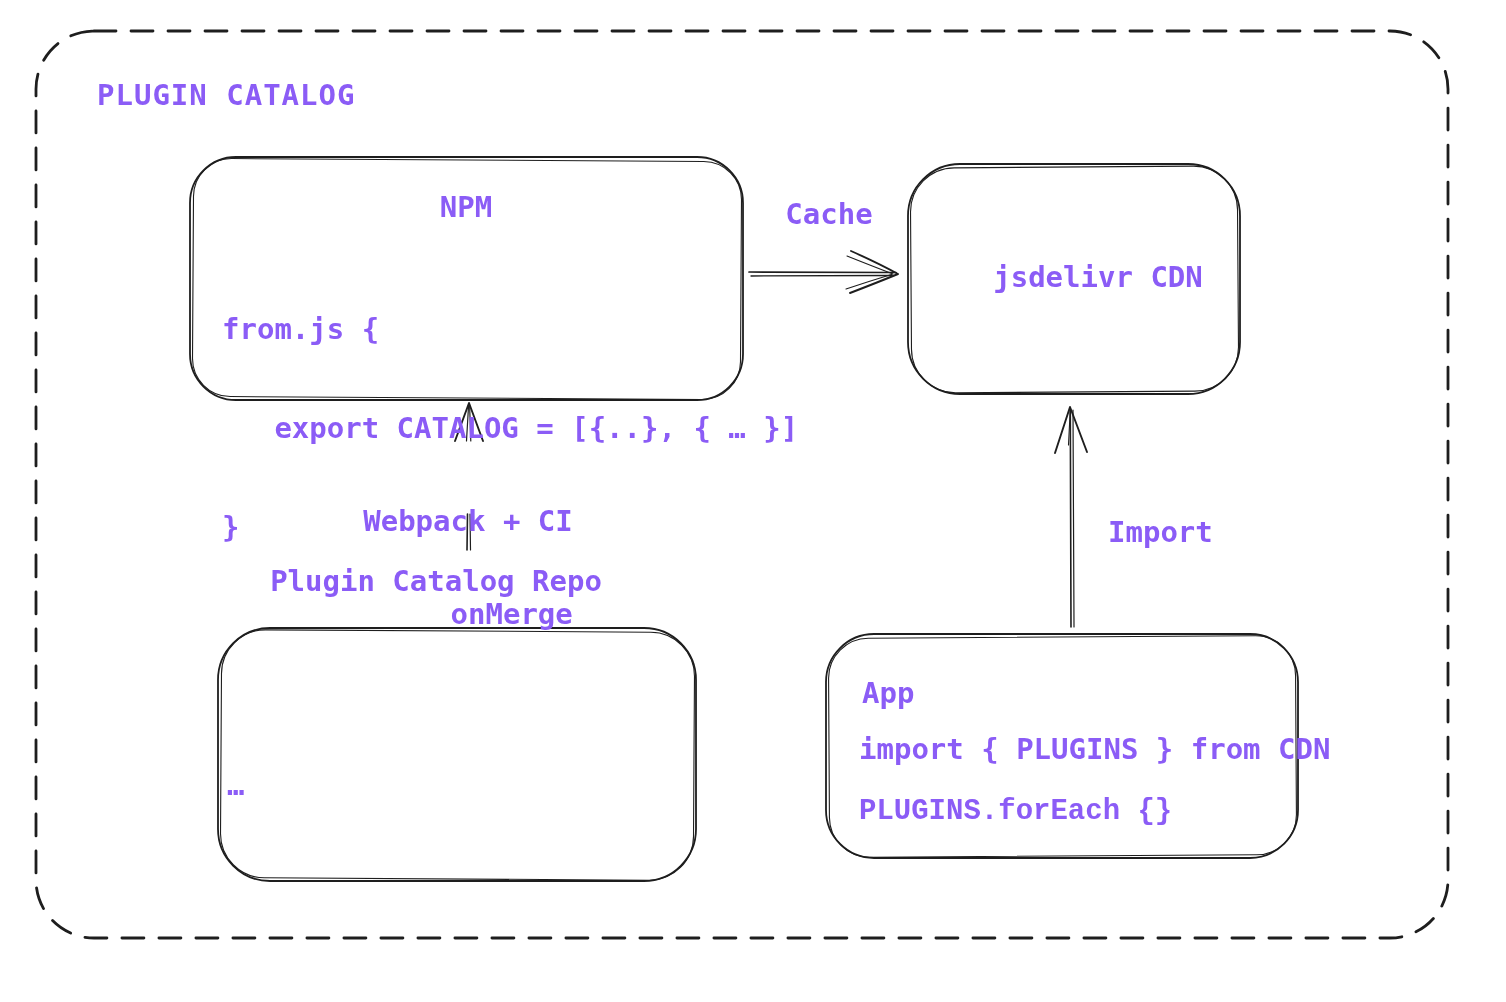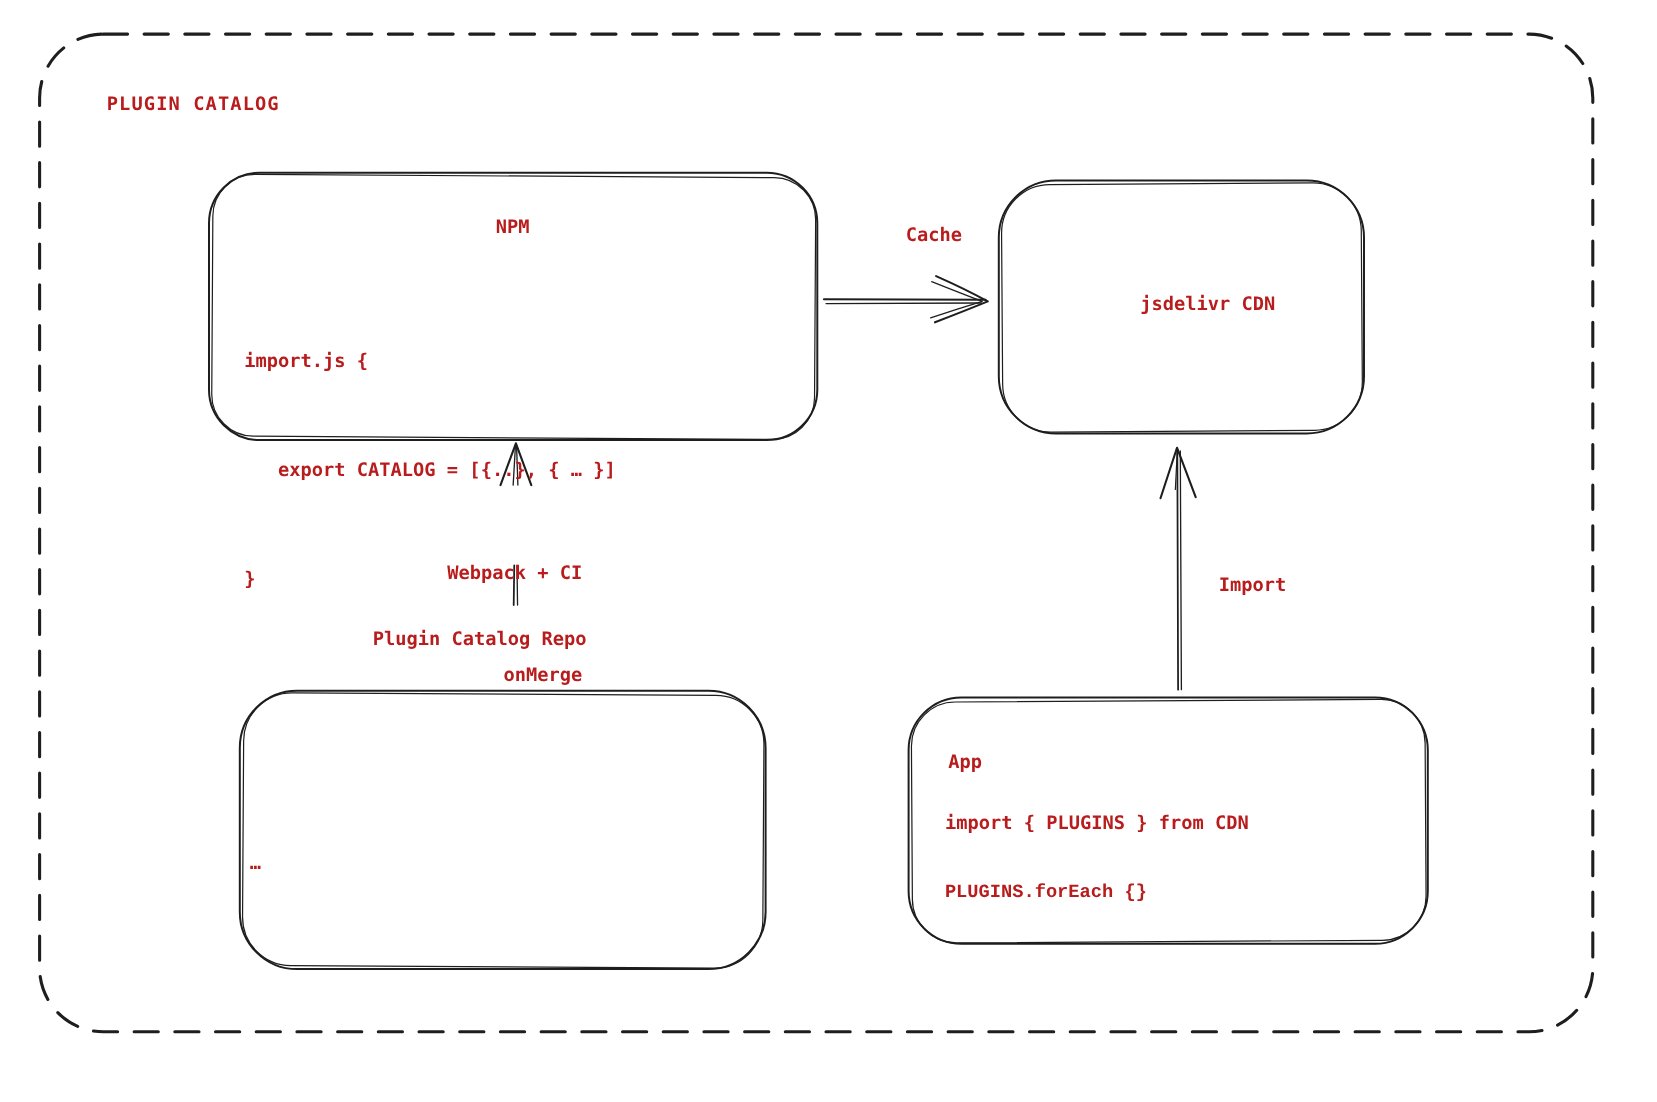--- a/index.html
+++ b/index.html
@@ -17,31 +17,31 @@
     color: #1e1e1e;
   }
   svg.shapes {
     position: absolute;
     left: 0; top: 0;
   }
   .txt {
     position: absolute;
     font-family: "DejaVu Sans Mono", "Liberation Mono", monospace;
     font-weight: bold;
-    font-size: 17px;
+    font-size: 29px;
     line-height: 30px;
-    color: #b91c1c;
+    color: #8b5cf6;
     white-space: pre;
   }
   .ctr { transform: translateX(-50%); text-align: right; }
 
   .title        { left: 97px;  top: 80px;  letter-spacing: 1px; }
   .npm-title    { left: 466px; top: 192px; }
   .npm-code     { left: 222px; top: 247px; line-height: 33px; }
-  .cache-label  { left: 829px; top: 199px; margin-left: 20px; }
+  .cache-label  { left: 829px; top: 199px; }
   .cdn-label    { left: 1074px; top: 262px; margin-left: 24px; }
   .build-label  { left: 468px; top: 444px; line-height: 31px; }
   .repo-label   { left: 436px; top: 566px; }
   .repo-list    { left: 227px; top: 705px; line-height: 32px; }
   .app-title    { left: 862px; top: 678px; }
   .app-line1    { left: 859px; top: 734px; }
   .app-line2    { left: 859px; top: 797px; font-family: Liberation Mono, monospace; }
   .import-label { left: 1108px; top: 517px; }
 </style>
 </head>
@@ -95,21 +95,21 @@
       <path d="M1074 627 L1073 410" stroke-width="1.2"></path>
       <path d="M1055 453 L1070 407 L1087 452" stroke-width="1.9"></path>
       <path d="M1068.5 445 L1070.3 409" stroke-width="1.1"></path>
     </g>
   </svg>
 
   <div class="txt title">PLUGIN CATALOG</div>
 
   <div class="txt npm-title ctr">NPM</div>
   <div class="txt npm-code">
-    <div>import.js {</div>
+    <div>from.js {</div>
     <div>   export CATALOG = [{..}, { … }]</div>
     <div>}</div>
   </div>
 
   <div class="txt cache-label ctr">Cache</div>
 
   <div class="txt cdn-label ctr">jsdelivr CDN</div>
 
   <div class="txt repo-label ctr">Plugin Catalog Repo</div>
 

